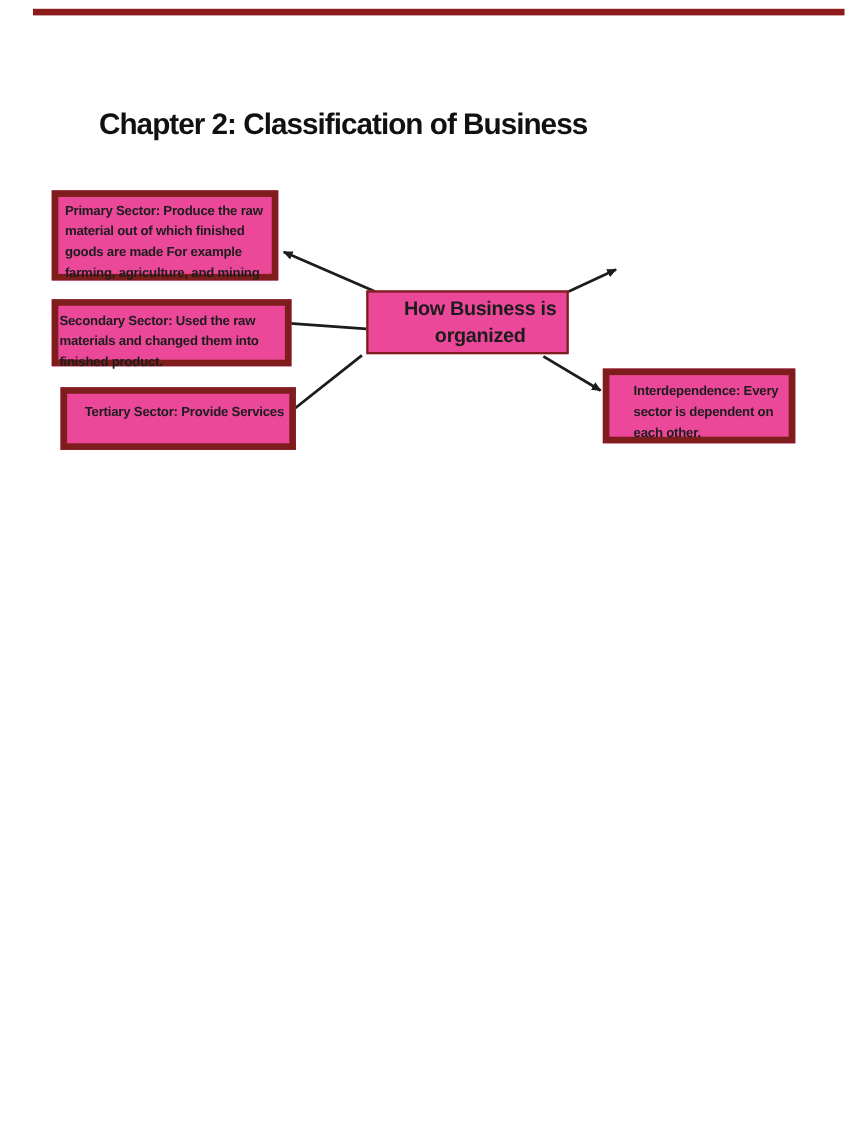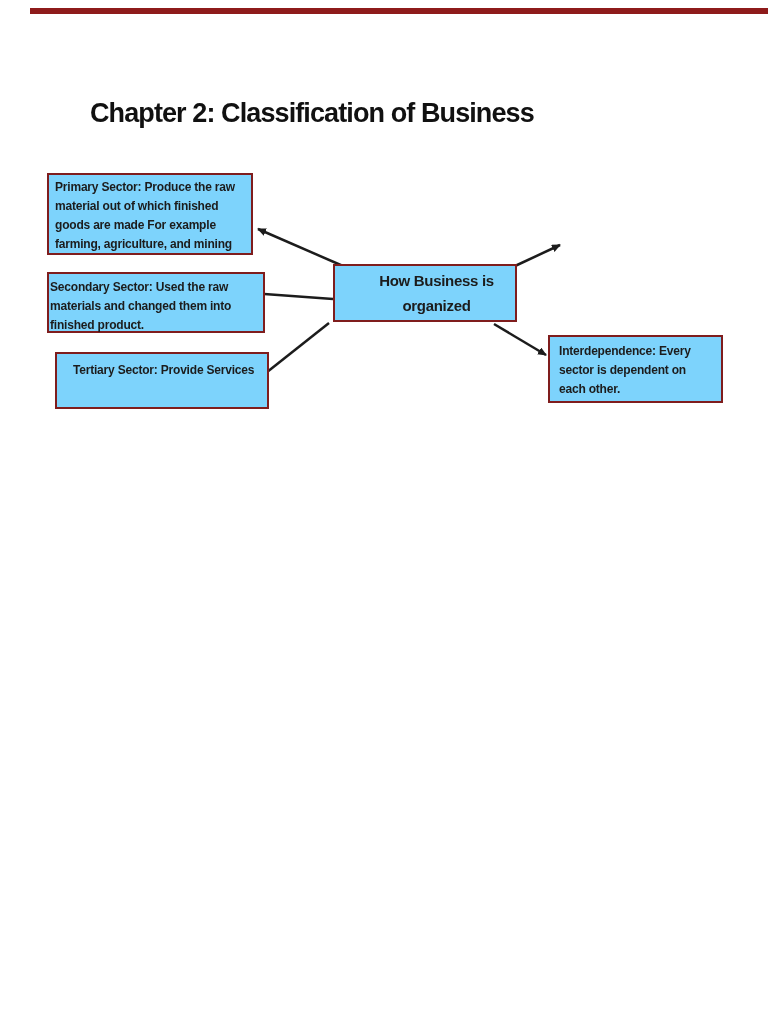--- a/index.html
+++ b/index.html
@@ -33,49 +33,49 @@
     font-size: 27px;
     font-weight: bold;
     letter-spacing: -0.9px;
     color: #111111;
     white-space: pre;
   }
 
   .node {
     position: absolute;
     box-sizing: border-box;
-    background: #7dd3fc;
-    border: 2px solid #7f1d1d;
+    background: #ec4899;
+    border: 6px solid #7f1d1d;
   }
   .node-text {
     display: block;
     font-size: 12px;
     font-weight: bold;
     line-height: 19px;
     letter-spacing: -0.2px;
     white-space: pre;
     color: #1c1c1c;
   }
 
   .node.primary   { left: 47px;  top: 173px; width: 206px; height: 82px;  padding: 3px 6px; }
   .node.secondary { left: 47px;  top: 272px; width: 218px; height: 61px;  padding: 4px 1px; }
   .node.tertiary  { left: 55px;  top: 352px; width: 214px; height: 57px;  padding: 7px 16px; }
   .node.chain     { left: 565px; top: 186px; width: 195px; height: 116px; padding: 6px 9px; }
-  .node.inter     { left: 548px; top: 335px; width: 175px; height: 68px;  padding: 5px 9px; }
+  .node.inter     { left: 548px; top: 335px; width: 175px; height: 68px;  padding: 5px 22px; }
 
   .node.center {
     left: 333px; top: 264px; width: 184px; height: 58px;
     border-width: 2px;
     display: flex;
     align-items: center;
     justify-content: center;
     text-align: center;
   }
   .node.center .node-text {
-    font-size: 15px;
+    font-size: 18px;
     line-height: 25px;
     letter-spacing: -0.3px;
     margin-left: 23px;
   }
 
   .arrow-layer {
     position: absolute;
     left: 0;
     top: 0;
     width: 768px;

